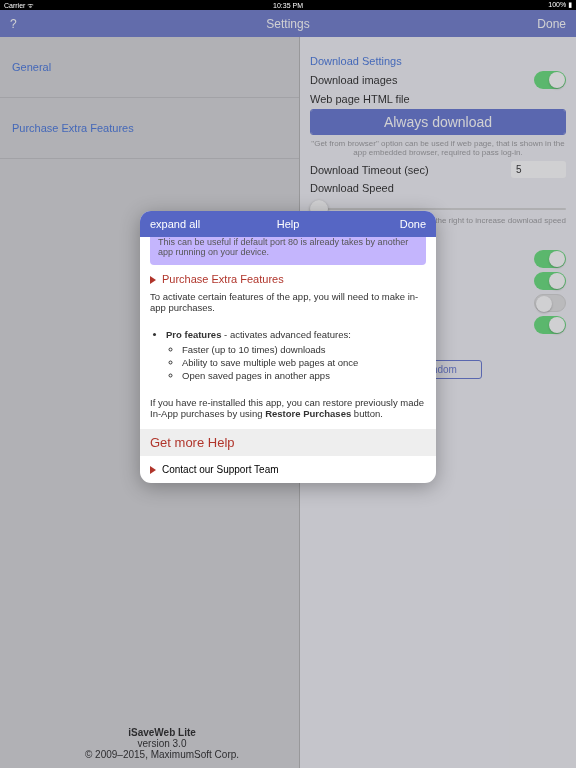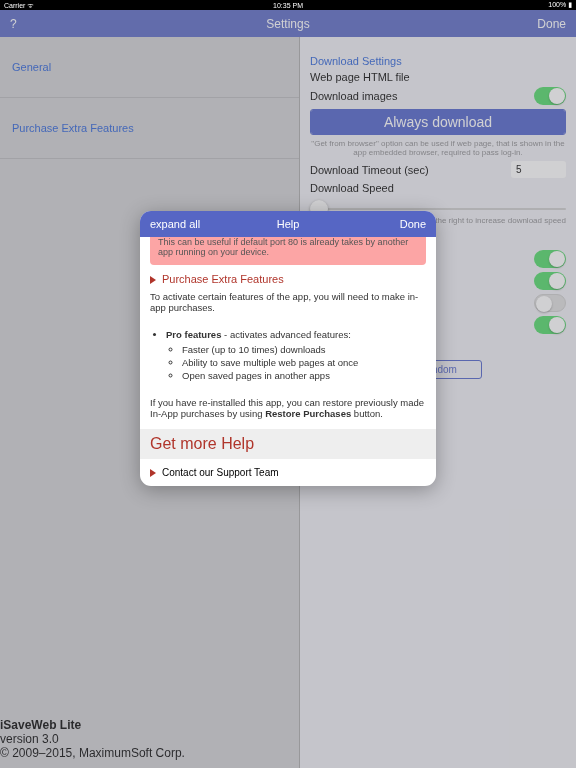--- a/index.html
+++ b/index.html
@@ -20,35 +20,35 @@
 .toggle.off::after{left:1px;right:auto}
 .seg{display:flex;border:1px solid #4b5fc9;border-radius:3px;overflow:hidden;margin:4px 0;font-size:14px}
 .seg div{flex:1;text-align:center;padding:4px 6px;cursor:pointer}
 .seg .active{background:#4b5fc9;color:#fff}
 .seg .inactive{color:#4b5fc9;background:#efeff4}
 .hint{color:#8a8a8e;font-size:8px;text-align:center;margin:3px 0}
 .input{width:55px;background:#fff;border:none;padding:3px 5px;font-size:10px;border-radius:3px}
 .slider{height:2px;background:#ccc;margin:14px 0 6px;border-radius:2px;position:relative}
 .slider::before{content:"";position:absolute;left:0;top:-8px;width:18px;height:18px;background:#fff;border-radius:50%;box-shadow:0 1px 3px rgba(0,0,0,.4)}
 .rand-btn{border:1px solid #4b5fc9;color:#4b5fc9;background:transparent;padding:3px 24px;border-radius:3px;font-size:10px;margin-top:6px;cursor:pointer}
-.footer{position:absolute;bottom:8px;left:0;width:324px;text-align:left;font-size:12px;color:#000}
+.footer{position:absolute;bottom:8px;left:0;width:324px;text-align:center;font-size:10px;color:#000}
 .footer b{font-weight:600}
 
 .modal{position:absolute;left:140px;top:211px;width:296px;background:#fff;border-radius:11px;overflow:hidden;box-shadow:0 4px 20px rgba(0,0,0,.3)}
 .modal-nav{height:26px;background:#5666c4;display:flex;align-items:center;justify-content:space-between;padding:0 10px;color:#fff;font-size:11px}
 .modal-nav .mtitle{position:absolute;left:50%;transform:translateX(-50%)}
 .modal-body{padding:0;font-size:10px;color:#000;max-height:330px;overflow:hidden}
-.snippet{background:#fca5a5;margin:0 10px 8px;padding:0 8px 8px;border-radius:0 0 4px 4px;font-size:9px;color:#555}
+.snippet{background:#c4b5fd;margin:0 10px 8px;padding:0 8px 8px;border-radius:0 0 4px 4px;font-size:9px;color:#555}
 .msect{padding:0 10px;margin-top:6px}
 .msect-h{color:#b0352b;font-size:11px;margin:6px 0}
 .tri{display:inline-block;width:0;height:0;border-top:4px solid transparent;border-bottom:4px solid transparent;border-left:6px solid #b0352b;margin-right:6px;vertical-align:middle}
 .msect p{margin:6px 0;font-size:9.5px;color:#333}
 .msect ul{margin:4px 0 4px 16px}
 .msect li{font-size:9.5px;color:#333;margin:2px 0}
-.gmh{background:#eee;padding:6px 10px;color:#b0352b;font-size:16px;font-weight:500;margin-top:10px}
+.gmh{background:#eee;padding:6px 10px;color:#b0352b;font-size:13px;font-weight:500;margin-top:10px}
 .contact{padding:8px 10px}
 .dimmer{position:absolute;inset:10px 0 0 0;background:rgba(120,120,125,.35)}
 </style>
 </head>
 <body>
 
 <div class="statusbar">
   <span>Carrier ᯤ</span>
   <span class="c">10:35 PM</span>
   <span>100% ▮</span>
@@ -61,25 +61,25 @@
 </div>
 
 <div class="main">
   <div class="sidebar">
     <div class="sidebar-item">General</div>
     <div class="sidebar-item">Purchase Extra Features</div>
   </div>
   <div class="content">
     <div class="sect-h">Download Settings</div>
     <div class="row">
-      <span>Web page HTML file</span>
+      <span>Download images</span>
+      <div class="toggle"></div>
     </div>
     <div class="row">
-      <span>Download images</span>
-      <div class="toggle"></div>
+      <span>Web page HTML file</span>
     </div>
     <div class="seg">
       <div class="active">Always download</div>
     </div>
     <div class="hint">"Get from browser" option can be used if web page, that is shown in the app embedded browser, required to pass log-in.</div>
     <div class="row">
       <span>Download Timeout (sec)</span>
       <input class="input" value="5" style="">
     </div>
     <div class="row">

